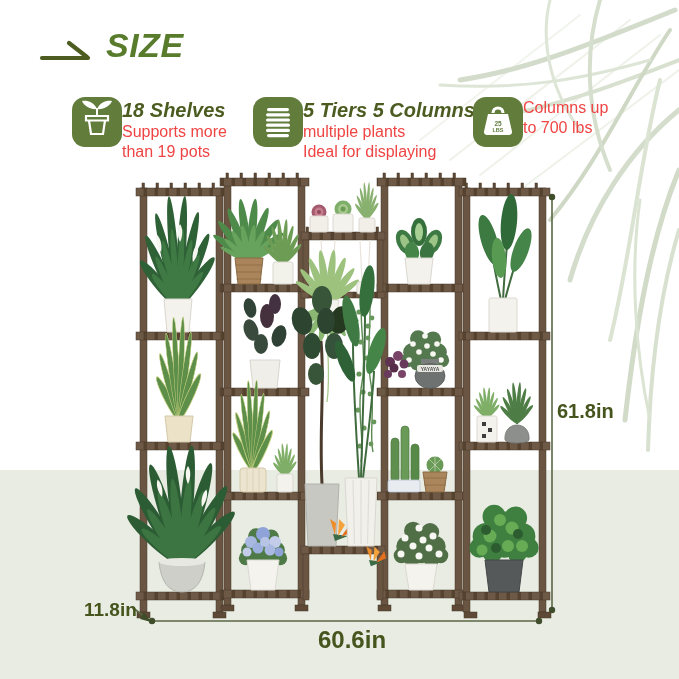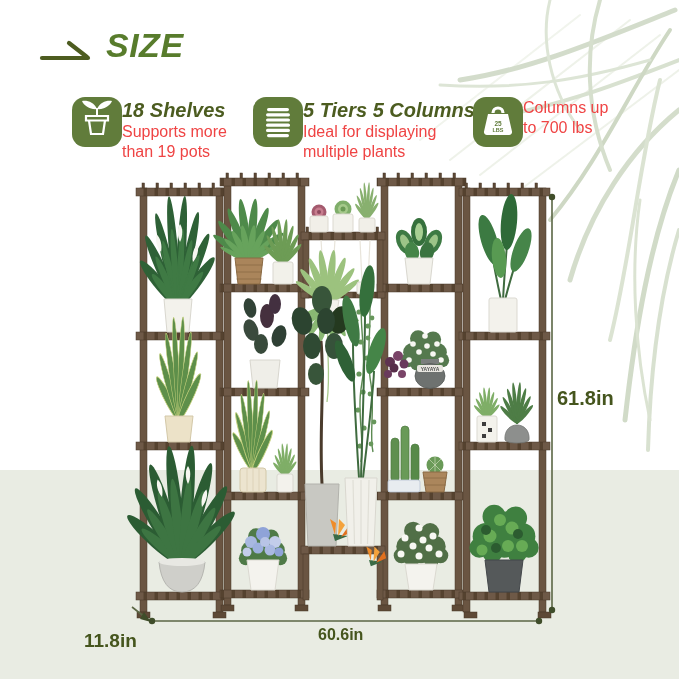--- a/index.html
+++ b/index.html
@@ -17,23 +17,23 @@
   .feature{position:absolute;top:97px;display:flex;}
   .f1{left:72px;} .f2{left:253px;} .f3{left:473px;}
   .fic{width:50px;height:50px;flex:0 0 50px;}
   .ftxt{padding-top:1px;}
   .ftitle{font-size:20px;font-weight:700;font-style:italic;color:#4c5c20;white-space:nowrap;line-height:24px;}
   .fdesc{font-size:16px;color:#ef4444;line-height:19.5px;white-space:nowrap;}
   
   .stand{position:absolute;left:125px;top:172px;width:430px;height:455px;}
   .dims{position:absolute;left:0;top:0;width:679px;height:679px;pointer-events:none;}
   .dim-label{position:absolute;font-weight:700;color:#45551d;white-space:nowrap;}
-  .dim-h{left:557px;top:387px;font-size:20px;}
-  .dim-d{left:84px;top:630px;font-size:19px;}
-  .dim-w{left:318px;top:626px;font-size:16px;}
+  .dim-h{left:557px;top:400px;font-size:20px;}
+  .dim-d{left:84px;top:599px;font-size:19px;}
+  .dim-w{left:318px;top:626px;font-size:24px;}
 </style>
 </head>
 <body>
 
 <div class="canvas">
 
   <div class="bg-band"></div>
 
   <svg class="palms" viewBox="0 0 299 480">
     <g fill="none" stroke-linecap="round" opacity="0.85">
@@ -88,22 +88,22 @@
         <rect x="14" y="11" width="22" height="3.2" rx="1.6"></rect>
         <rect x="13" y="16.2" width="24" height="3.2" rx="1.6"></rect>
         <rect x="13" y="21.4" width="24" height="3.2" rx="1.6"></rect>
         <rect x="13" y="26.6" width="24" height="3.2" rx="1.6"></rect>
         <rect x="13" y="31.8" width="24" height="3.2" rx="1.6"></rect>
         <rect x="14" y="37" width="22" height="3.2" rx="1.6"></rect>
       </g>
     </svg>
     <div class="ftxt">
       <div class="ftitle">5 Tiers 5 Columns</div>
+      <div class="fdesc">multiple plants</div>
       <div class="fdesc">Ideal for displaying</div>
-      <div class="fdesc">multiple plants</div>
     </div>
   </div>
 
   <div class="feature f3">
     <svg class="fic" viewBox="0 0 50 50">
       <rect width="50" height="50" rx="13" fill="#617c3b"></rect>
       <path d="M20,16 a5,5 0 0 1 10,0" fill="none" stroke="#fff" stroke-width="3.2"></path>
       <path d="M15,17 h20 l4,17.5 a3,3 0 0 1 -3,3.5 h-22 a3,3 0 0 1 -3,-3.5 Z" fill="#fff"></path>
       <text x="25" y="28.5" text-anchor="middle" font-size="6.5" font-weight="700" fill="#617c3b">25</text>
       <text x="25" y="34.5" text-anchor="middle" font-size="5.5" font-weight="700" fill="#617c3b">LBS</text>

